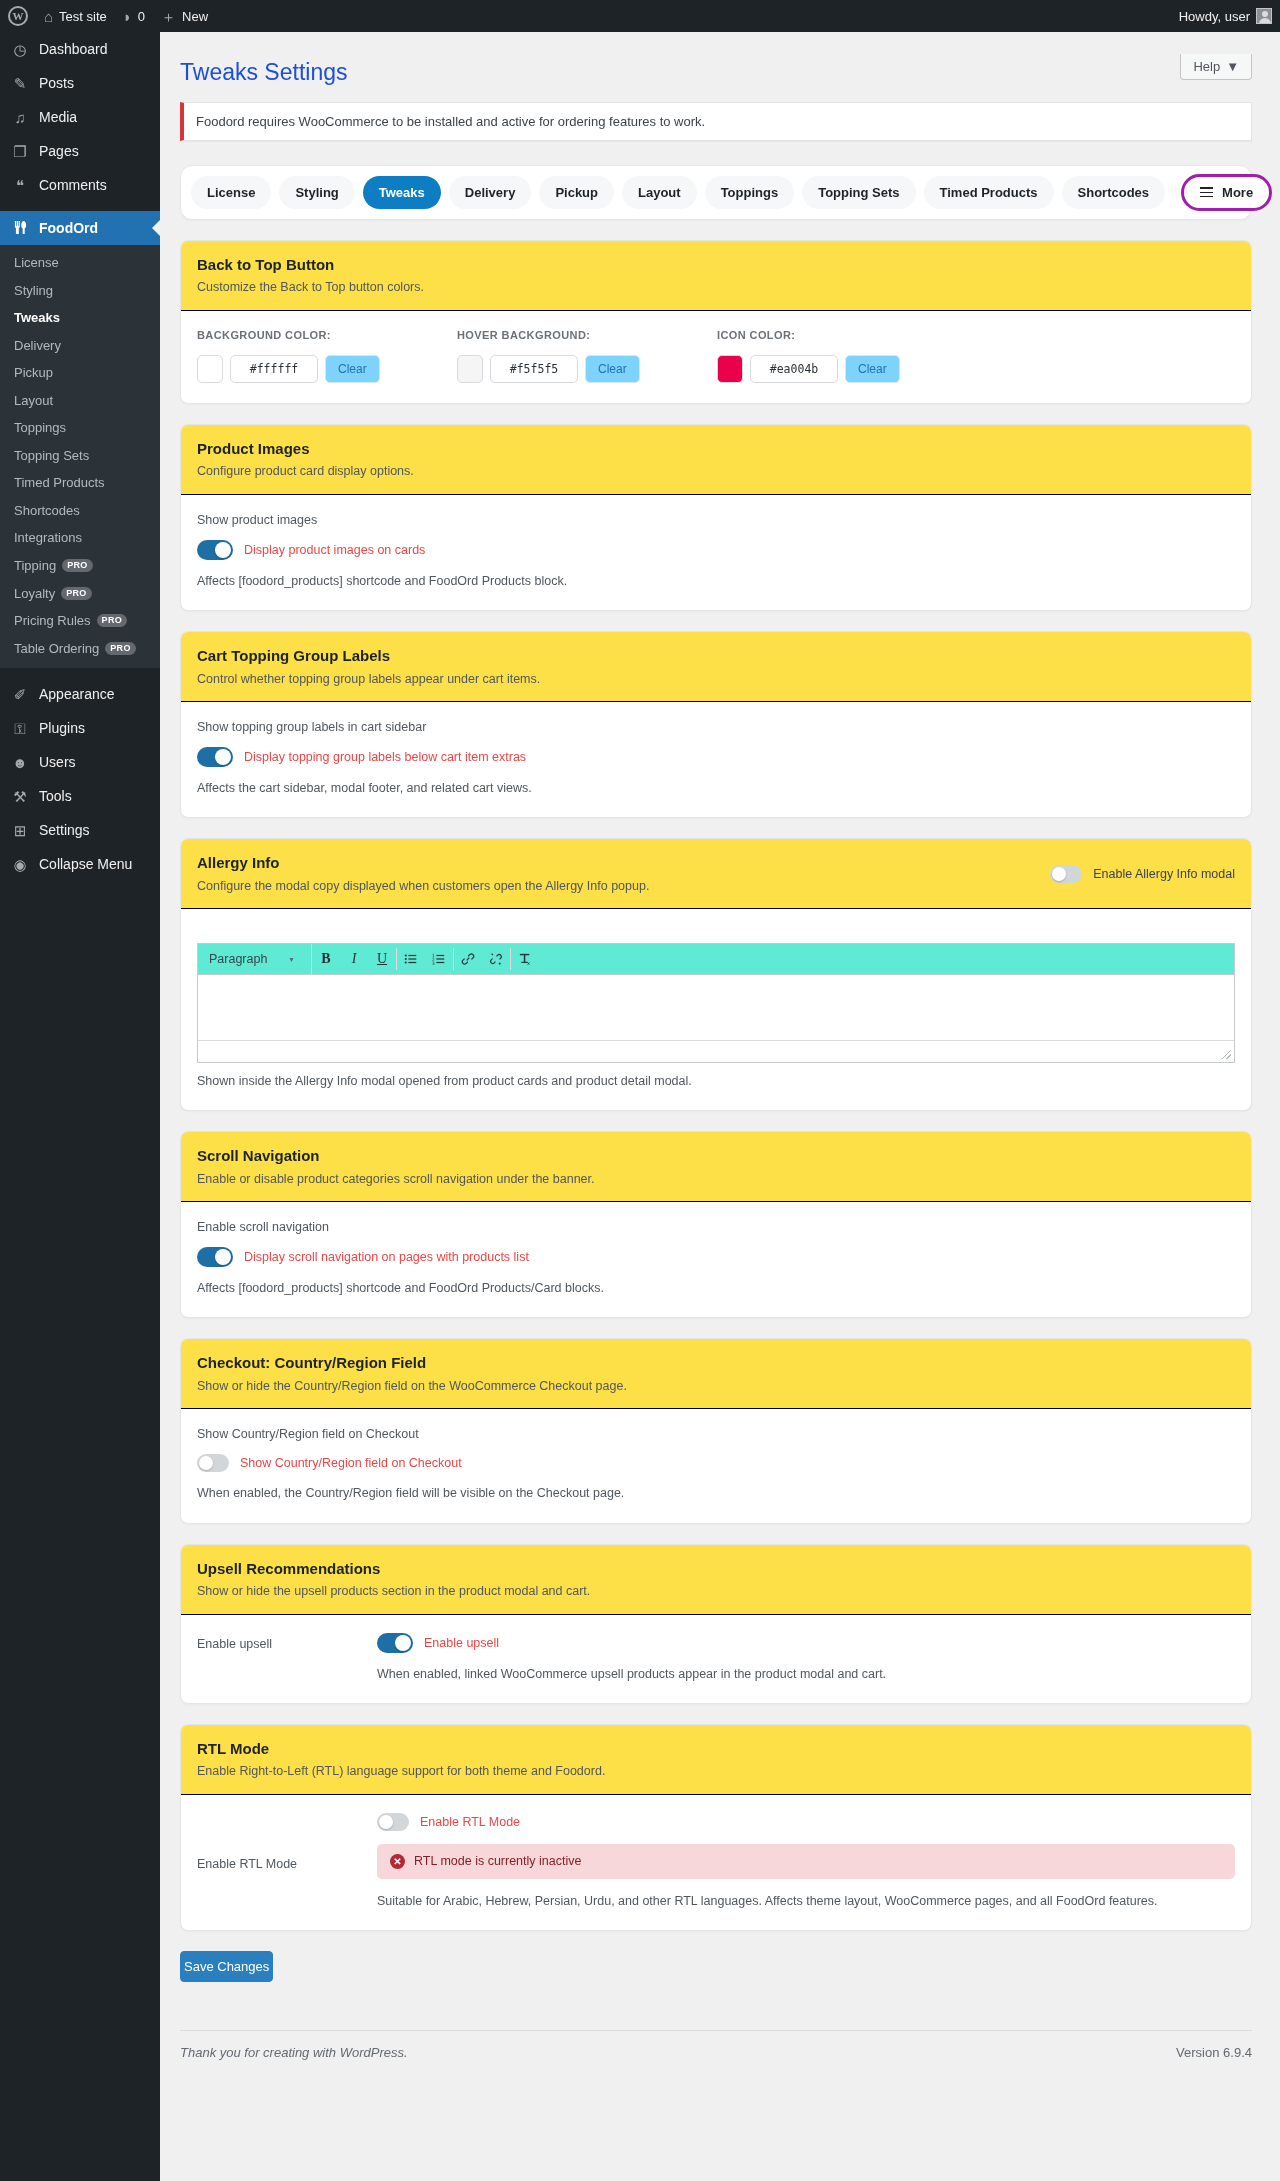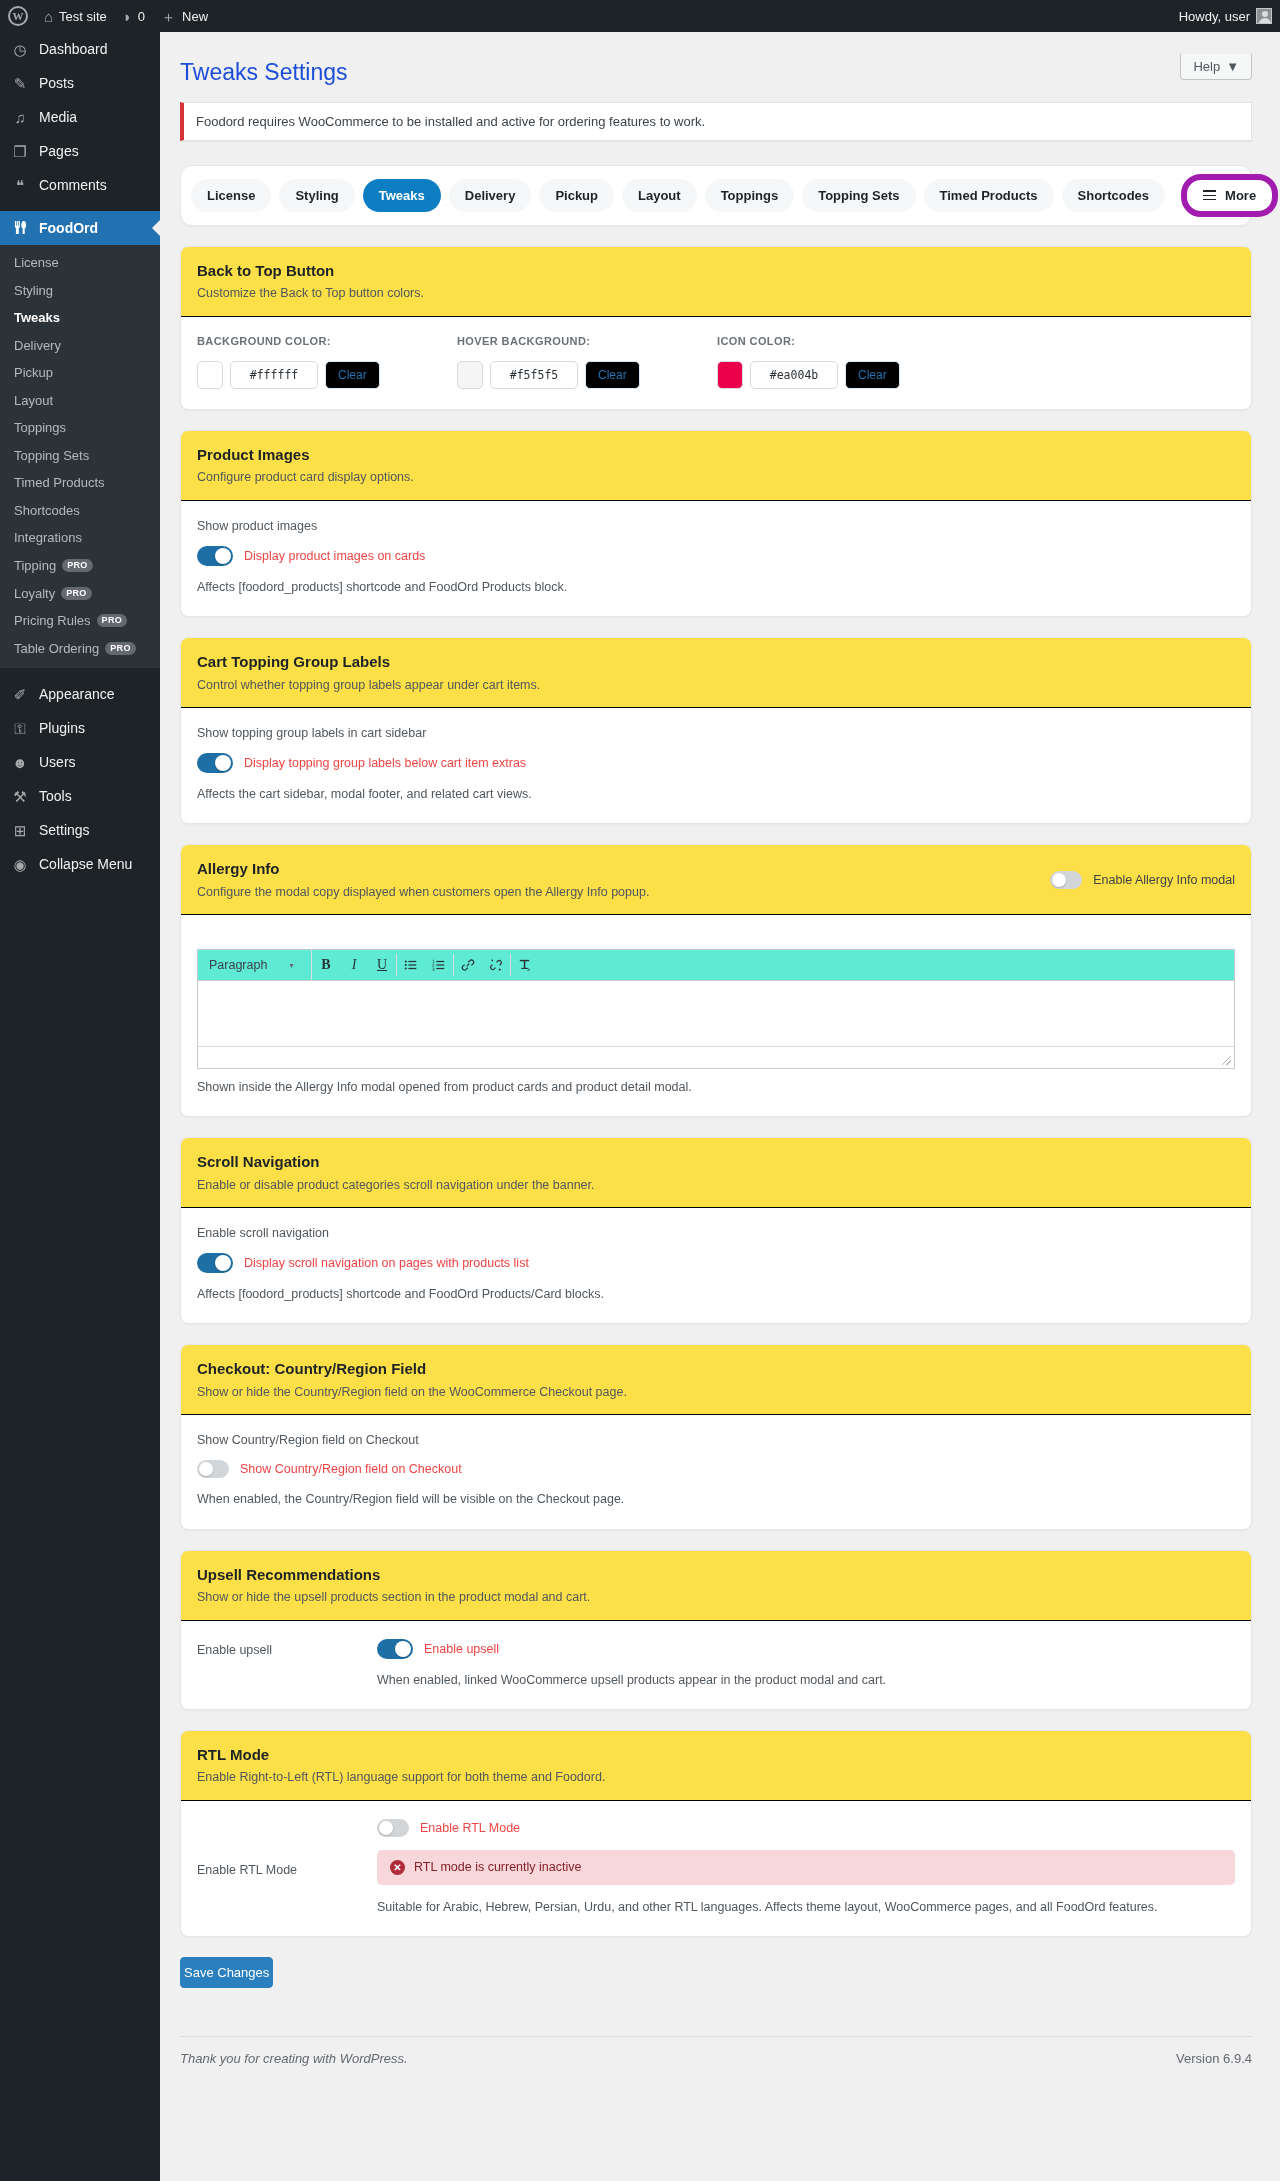--- a/index.html
+++ b/index.html
@@ -116,21 +116,21 @@
     margin-bottom: 20px; box-shadow: 0 1px 2px rgba(0,0,0,.03);
   }
   .tab {
     background: #f6f7f8; border-radius: 18px; padding: 8px 15px;
     font-size: 13px; font-weight: 600; color: #1d2327; cursor: pointer;
     white-space: nowrap; border: 1px solid transparent;
   }
   .tab.active { background: #0d7dc4; color: #fff; }
   .tab-spacer { flex: 1 1 auto; }
   .tab-more {
-    border: 6px solid #a21caf; border-radius: 20px; background: #fff;
+    border: 3px solid #a21caf; border-radius: 20px; background: #fff;
     padding: 8px 16px; font-size: 13px; font-weight: 600; color: #1d2327;
     display: flex; align-items: center; gap: 9px; cursor: pointer;
   }
   .hamburger { display:inline-flex; flex-direction:column; gap:2.5px; }
   .hamburger i { display:block; width:13px; height:1.7px; background:#1d2327; }
 
   
   .card {
     background: #fff; border: 1px solid #e3e5e8; border-radius: 8px;
     margin-bottom: 20px; overflow: hidden;
@@ -156,21 +156,21 @@
   .color-ctl { display: flex; align-items: center; gap: 7px; }
   .swatch {
     width: 26px; height: 28px; border-radius: 5px; border: 1px solid #d8dadd;
   }
   .hexbox {
     border: 1px solid #d8dadd; border-radius: 5px; background: #fff;
     width: 88px; height: 28px; display: flex; align-items: center;
     justify-content: center; font-family: "DejaVu Sans Mono", monospace; font-size: 11.5px; color: #2c3338;
   }
   .clear-btn {
-    background: #000000; border: 1px solid #d6e7f5; border-radius: 5px;
+    background: #7dd3fc; border: 1px solid #d6e7f5; border-radius: 5px;
     height: 28px; padding: 0 12px; display: flex; align-items: center;
     font-size: 12px; color: #2271b1; cursor: pointer;
   }
 
   
   .field-label { font-size: 12.5px; color: #50575e; margin-bottom: 13px; }
   .toggle-line { display: flex; align-items: center; gap: 11px; margin-bottom: 12px; }
   .switch {
     width: 36px; height: 20px; border-radius: 10px; position: relative;
     flex: 0 0 auto; cursor: pointer; background: #d3d6d9;

